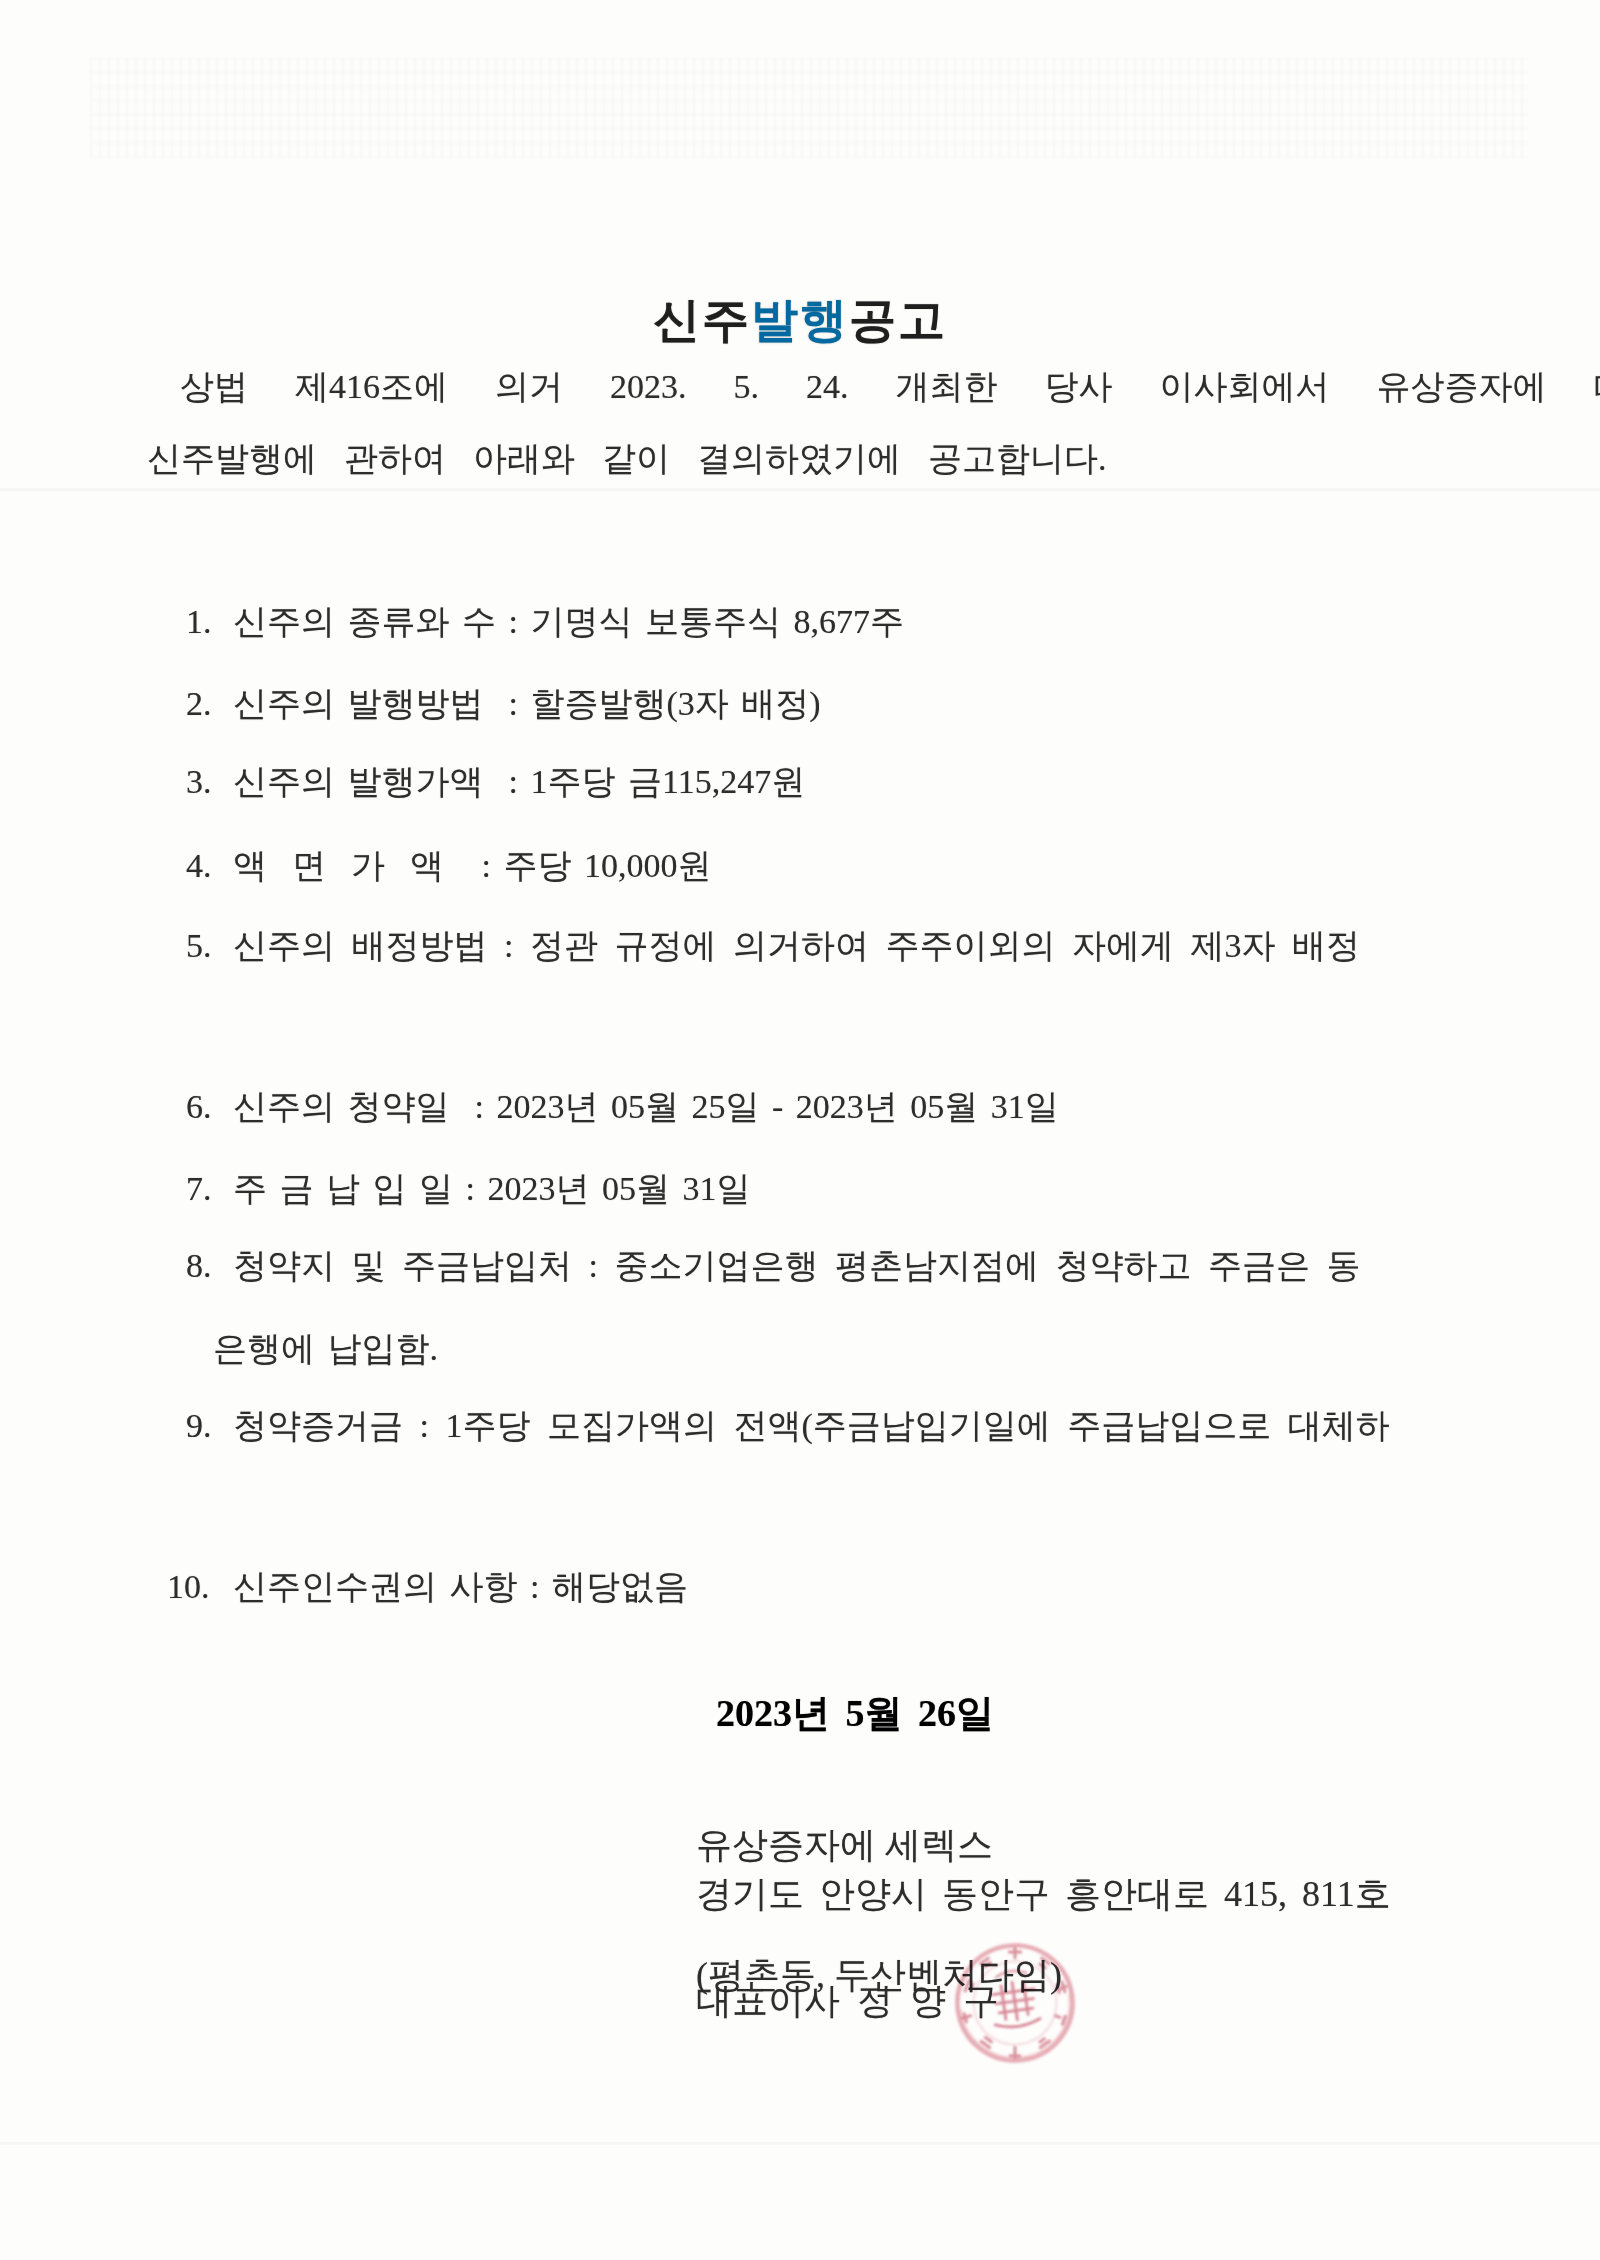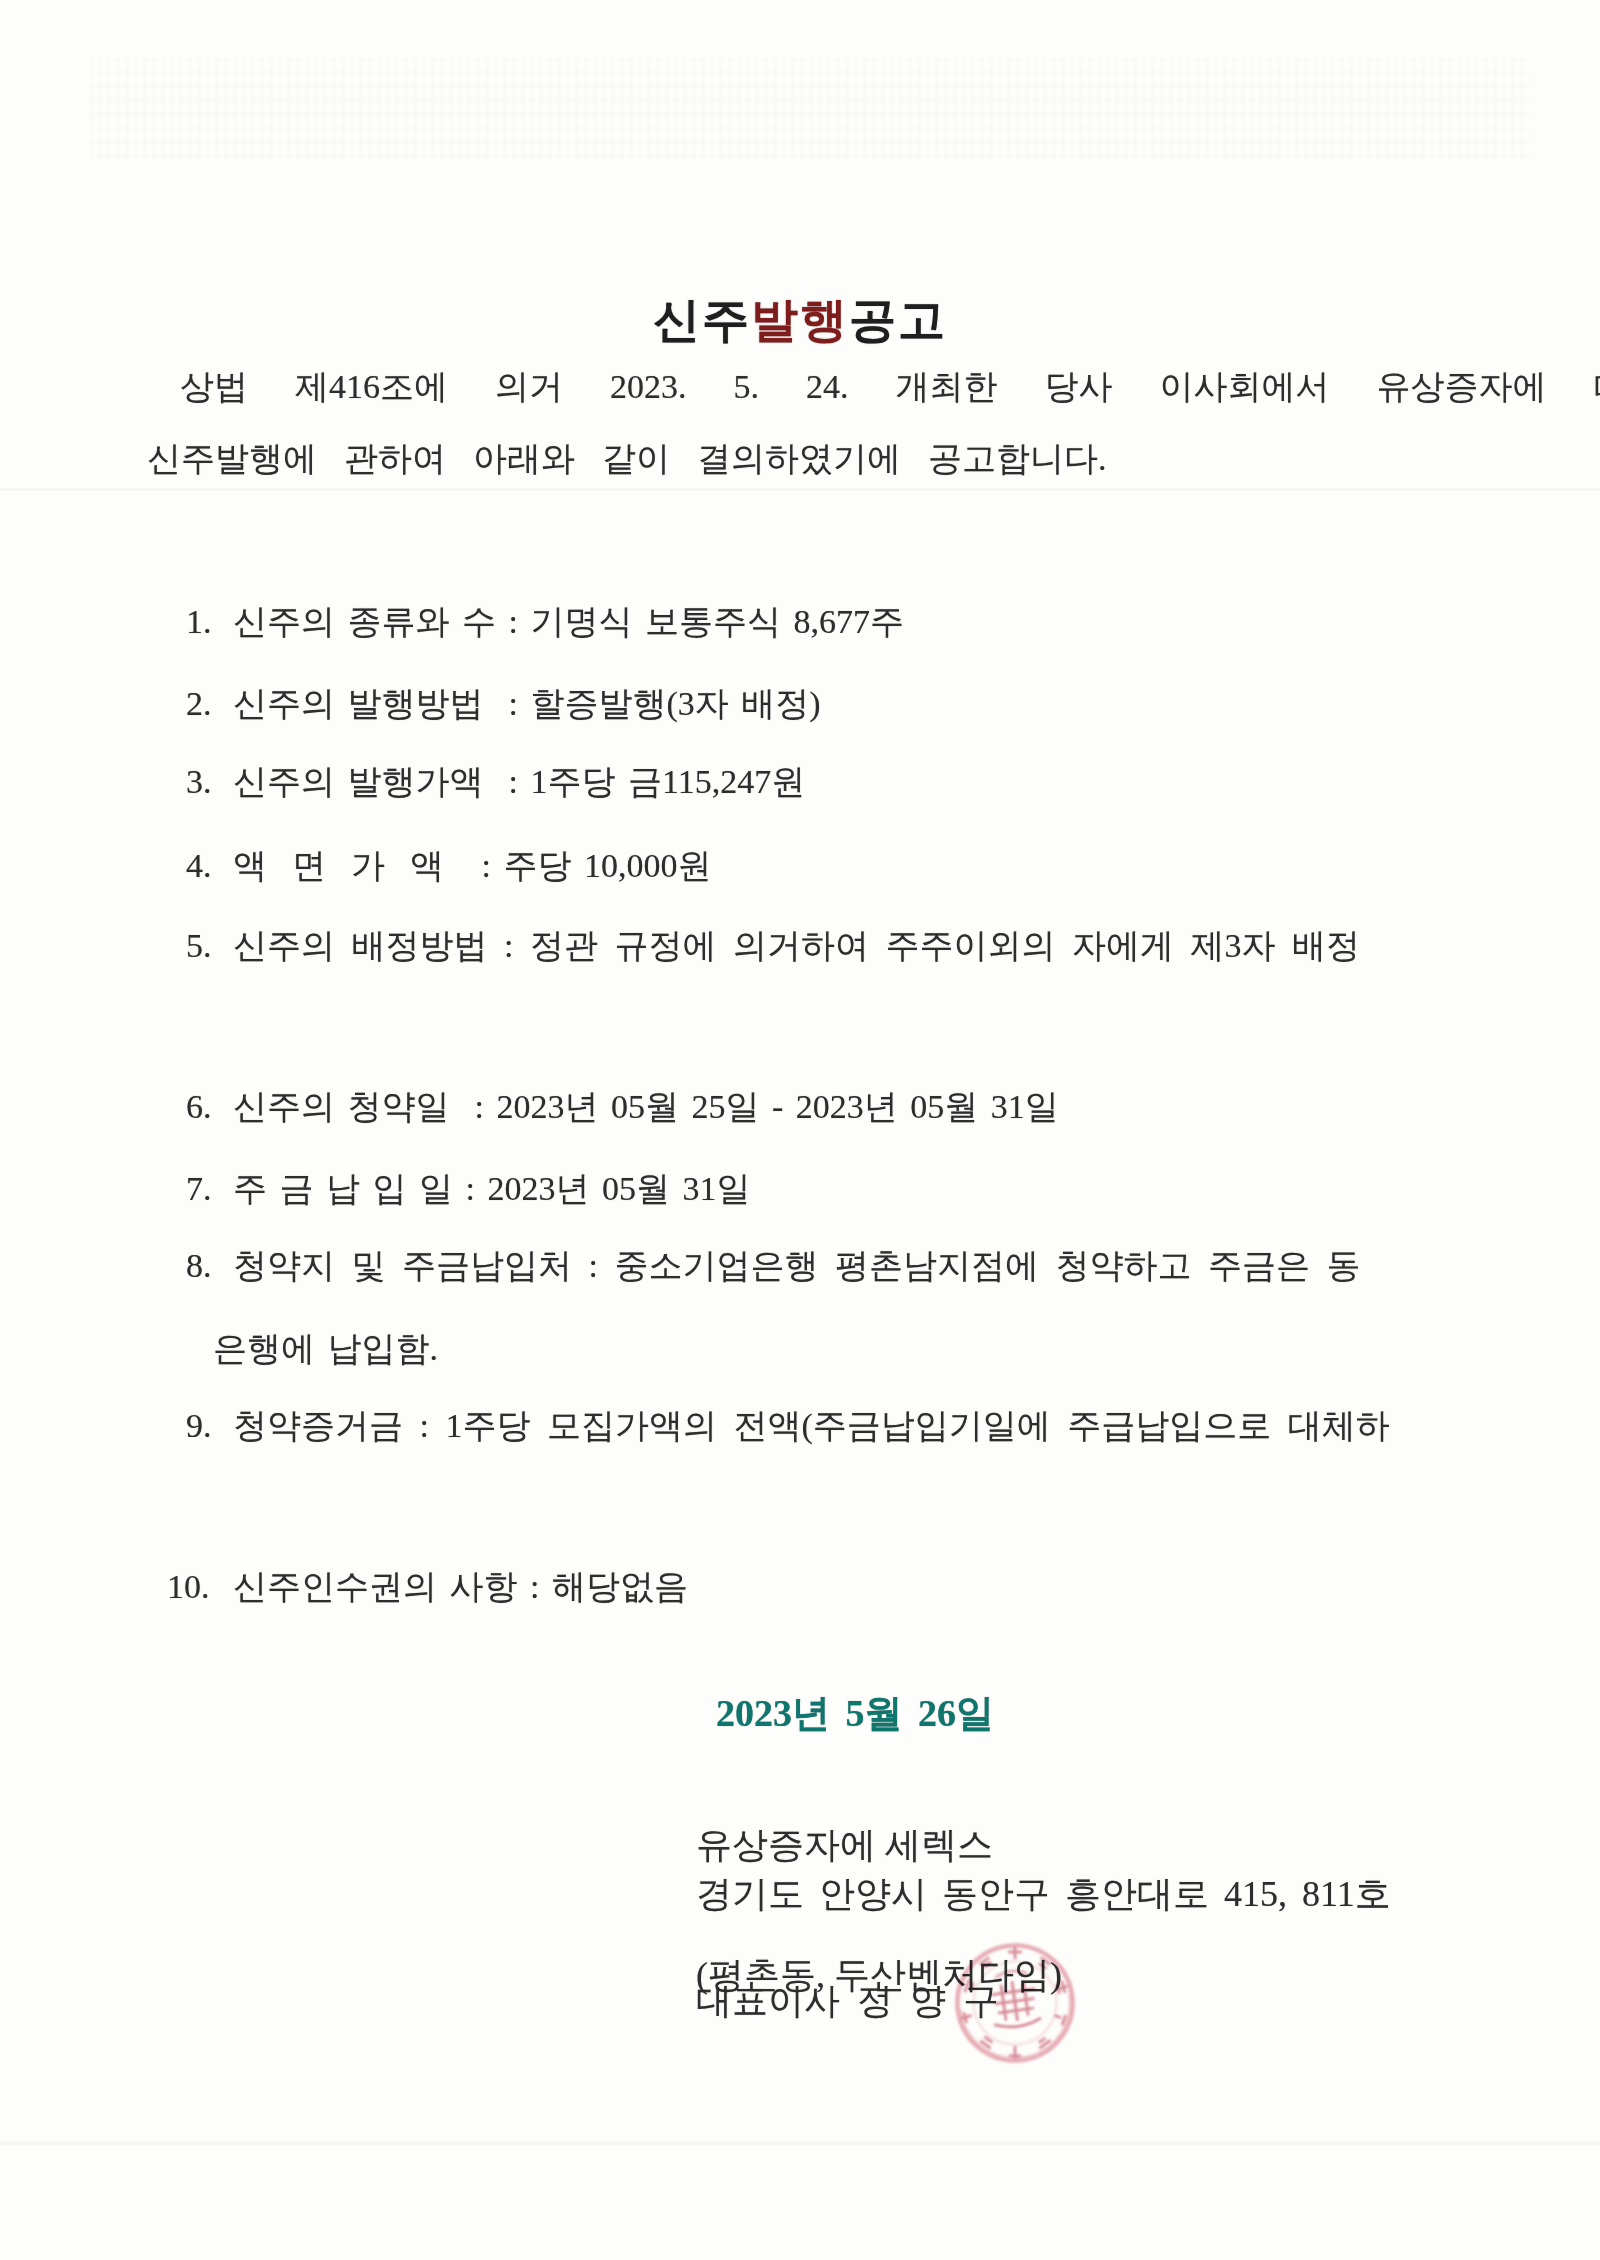--- a/index.html
+++ b/index.html
@@ -36,21 +36,21 @@
     text-shadow:0 0 1px rgba(45,45,45,.45);
   }
   .title{
     position:absolute;top:258px;left:0;width:1600px;
     text-align:center;
     font-size:47px;font-weight:700;
     letter-spacing:2px;
     color:#1f1f1f;
     text-shadow:0 0 1px rgba(20,20,20,.55);
   }
-  .title .t-faded{color:#7f1d1d;text-shadow:0 0 1.5px rgba(90,90,90,.6);}
+  .title .t-faded{color:#0369a1;text-shadow:0 0 1.5px rgba(90,90,90,.6);}
 
   .intro1{left:180px;top:367px;word-spacing:15px;}
   .intro2{left:147px;top:439px;word-spacing:5px;}
 
   .num{position:absolute;font-size:34px;text-shadow:0 0 1px rgba(45,45,45,.45);}
   .itxt{word-spacing:4px;}
   .ws-m{word-spacing:8px;}
 
   .n1{left:186px;top:602px;}  .t1{left:233px;top:602px;}
   .n2{left:186px;top:684px;}  .t2{left:233px;top:684px;}
@@ -63,21 +63,21 @@
   .n8{left:186px;top:1246px;} .t8{left:233px;top:1246px;}
   .c8{left:213px;top:1329px;}
   .n9{left:186px;top:1406px;} .t9{left:233px;top:1406px;}
   .c9{left:316px;top:1487px;}
   .n10{left:167px;top:1567px;} .t10{left:233px;top:1567px;}
 
   .doc-date{
     position:absolute;left:716px;top:1688px;
     font-size:38px;font-weight:700;
     word-spacing:6px;
-    color:#0f766e;
+    color:#000000;
     text-shadow:0 0 1px rgba(25,25,25,.5);
     white-space:pre;
   }
   .sig{font-size:36px;}
   .sig.l1{left:696px;top:1824px;}
   .sig.l2{left:696px;top:1873px;word-spacing:6px;}
   .sig.l3{left:696px;top:1926px;margin-top:28px;}
   .sig.l4{left:696px;top:1980px;word-spacing:8px;}
 
   .seal{

